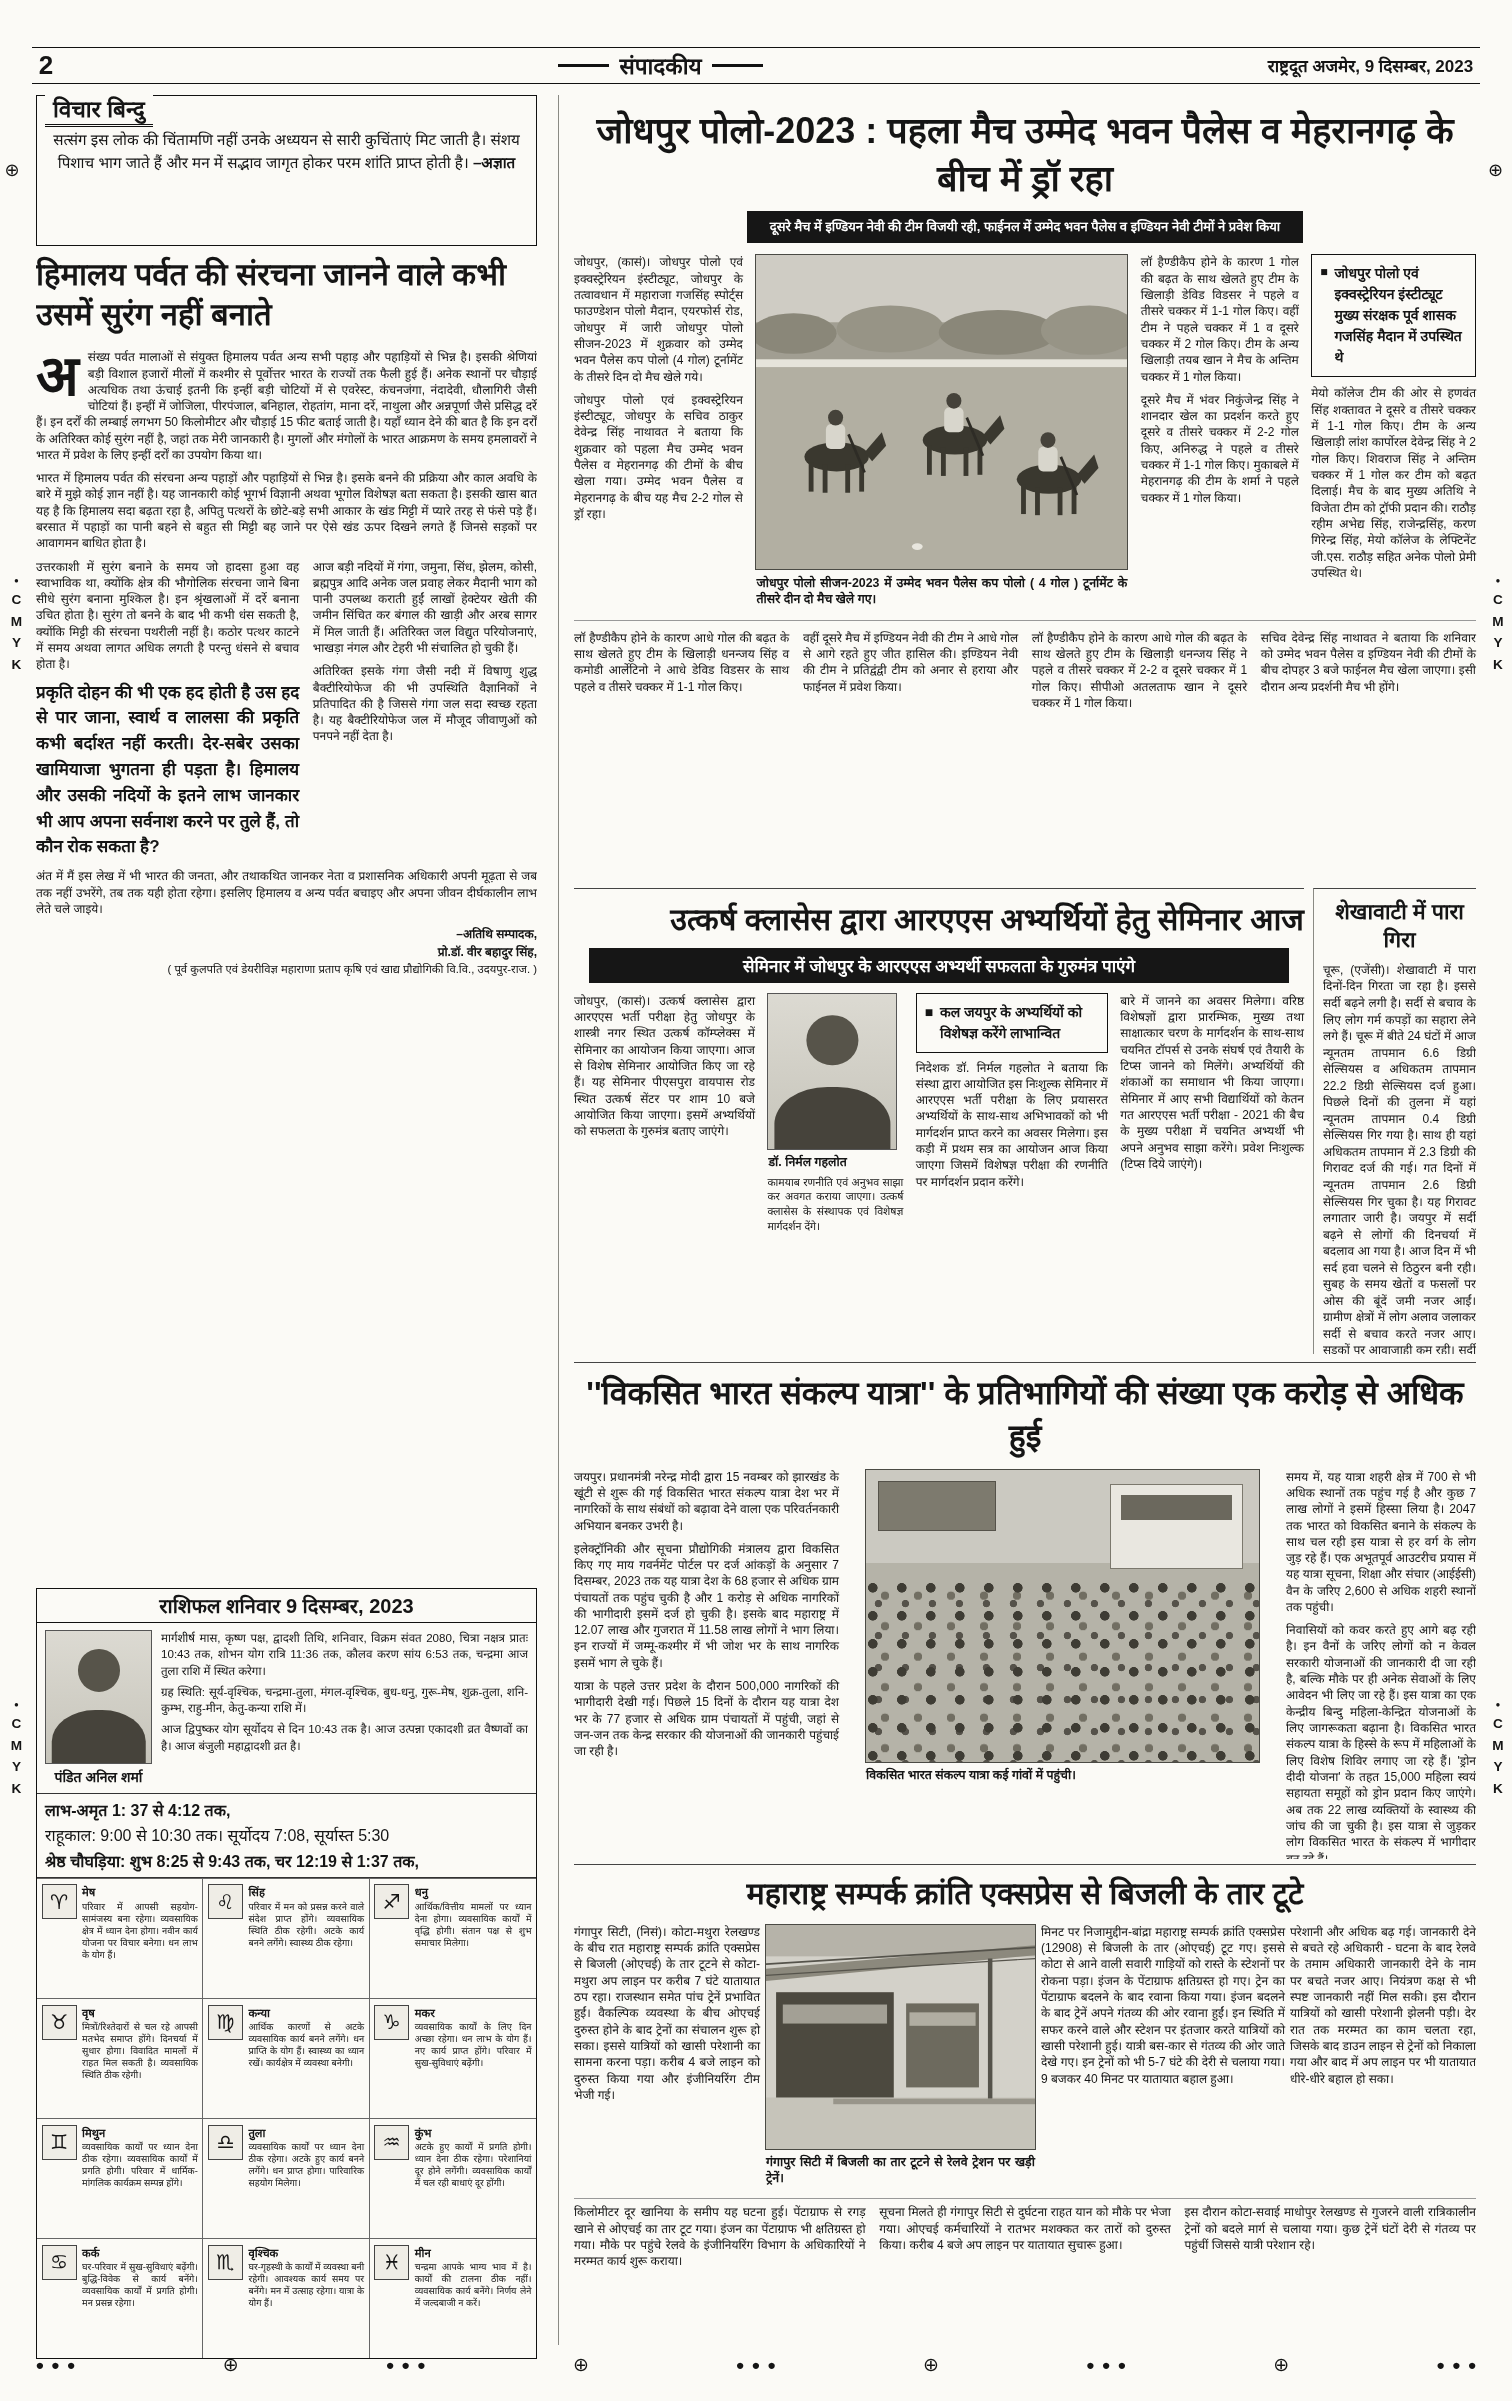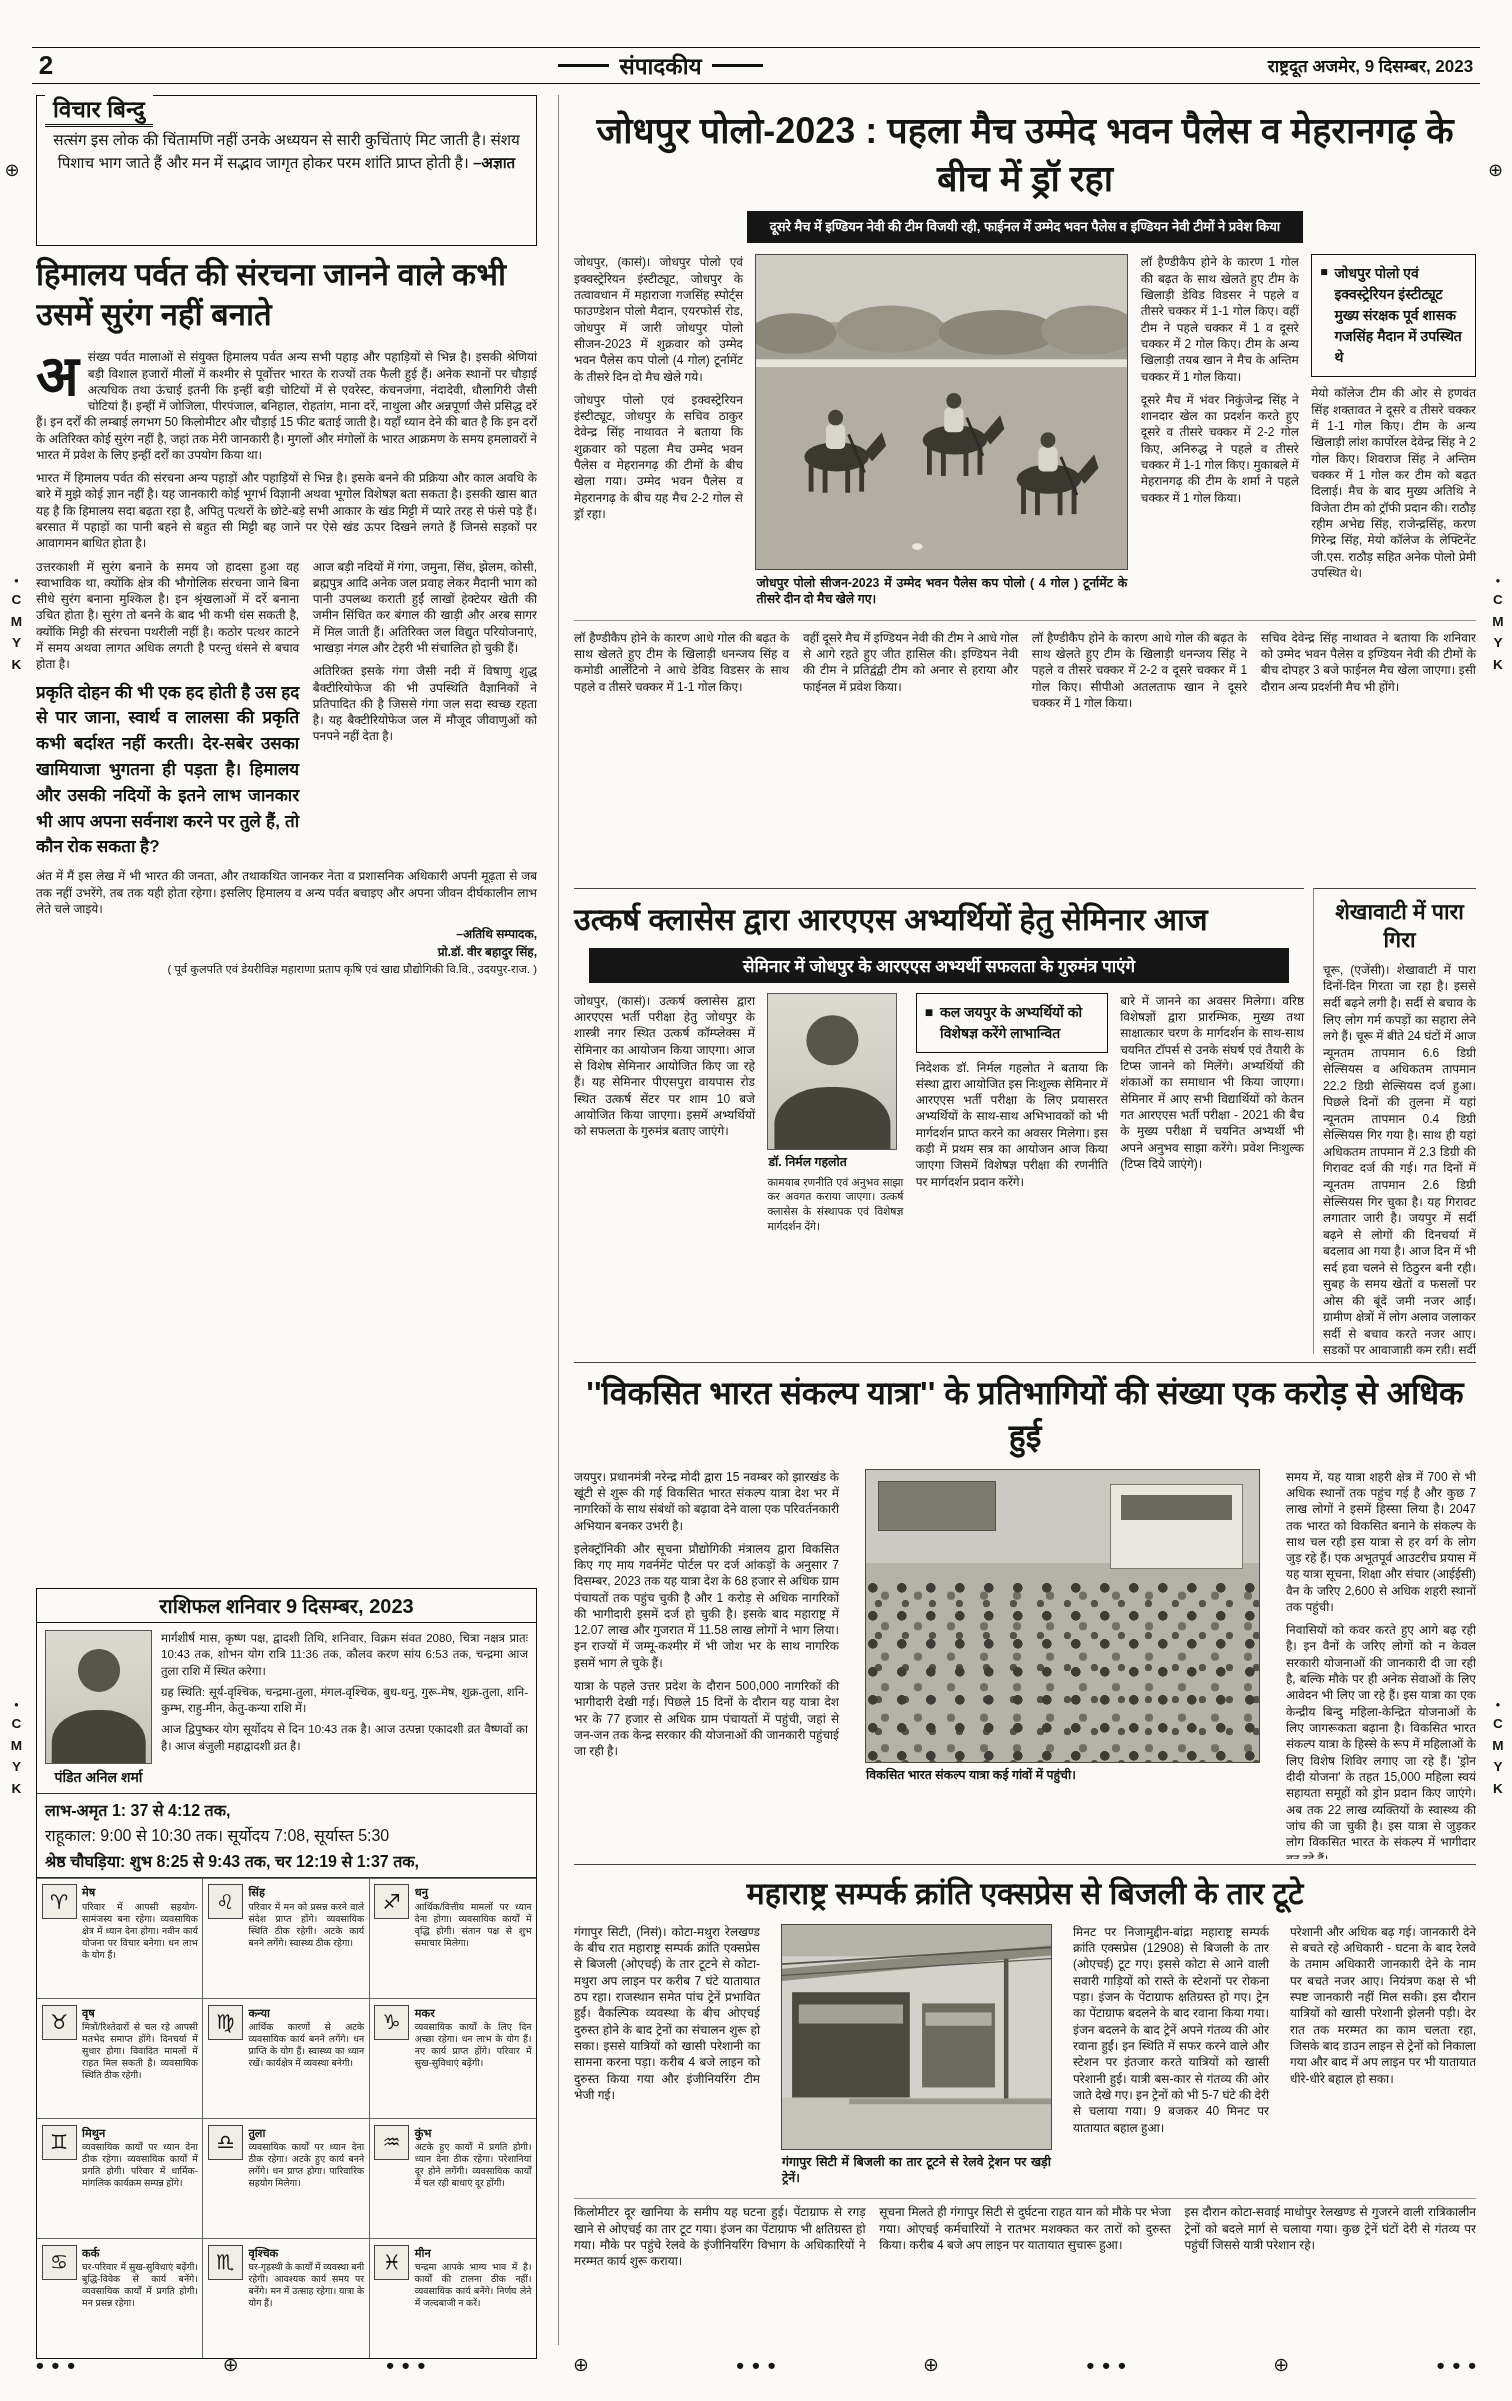--- a/index.html
+++ b/index.html
@@ -43,21 +43,21 @@
   .polo-head{font-size:36px;line-height:1.32;font-weight:700;text-align:center;margin-bottom:9px}
   .polo-sub{width:556px;margin:0 auto 11.3px;background:#161616;color:#fff;font-size:13px;font-weight:700;
             line-height:1.42;text-align:center;padding:6.8px 14.7px}
   .polo-grid{display:grid;grid-template-columns:169px 373px 158px 1fr;gap:12.4px}
   .pphoto .photo{width:373px;height:316px}
   .sidebox{border:1.7px solid #111;padding:8px;font-size:14px;font-weight:700;line-height:1.5;display:flex;gap:6.8px;margin-bottom:8px}
   .sidebox .sq{font-size:12.4px;line-height:1.6}
   .polo-bottom{margin-top:8px;column-count:4;column-gap:13.6px;border-top:0.6px solid #999;padding-top:9px}
   
   .utkarsh{left:574px;top:888px;width:730px;border-top:1.1px solid #444;padding-top:10.2px}
-  .ut-head{font-size:30.5px;font-weight:700;line-height:1.35;text-align:left;margin-bottom:8px}
+  .ut-head{font-size:30.5px;font-weight:700;line-height:1.35;text-align:right;margin-bottom:8px}
   .ut-sub{width:96%;margin:0 auto 10.2px;background:#161616;color:#fff;font-size:17px;font-weight:700;text-align:center;padding:5.6px 9px}
   .ut-grid{display:grid;grid-template-columns:181px 136px 192px 1fr;gap:12.4px}
   .ut-photo{width:130px;height:157px}
   .ut-box{border:1.7px solid #111;padding:8px;font-size:14px;font-weight:700;line-height:1.5;display:flex;gap:6.8px;margin-bottom:6.8px}
   
   .shekh{left:1313px;top:888px;width:163px;height:466px;border-top:1.1px solid #444;border-left:1.1px solid #8a8a84;
          padding:10.2px 0 0 9px;overflow:hidden}
   .sh-head{font-size:21.5px;font-weight:700;text-align:center;line-height:1.3;margin-bottom:6.8px}
   .sh-body{font-size:12px;line-height:1.38;text-align:justify}
   
@@ -72,21 +72,21 @@
   .cp-banner{position:absolute;top:4%;left:3%;width:30%;height:17%;background:#7d7a6e;border:1.1px solid #55524a}
   .cp-crowd{position:absolute;left:0;right:0;bottom:0;height:62%;
     background-image:
       radial-gradient(circle 5.1px at 6.8px 6.8px,#3e3c34 4.5px,transparent 5.1px),
       radial-gradient(circle 4.5px at 19px 14.7px,#716e62 4px,transparent 4.5px),
       radial-gradient(circle 4px at 12.4px 22.6px,#55524a 3.4px,transparent 4px);
     background-size:29px 28px,33px 30.5px,27px 32px}
   
   .maha{left:574px;top:1864px;width:902px;border-top:1.1px solid #444;padding-top:9px;height:478px;overflow:hidden}
   .mh-head{font-size:30.5px;font-weight:700;line-height:1.3;text-align:center;margin-bottom:10.2px}
-  .mh-grid{display:grid;grid-template-columns:186px 271px 1fr 186px;gap:21px}
+  .mh-grid{display:grid;grid-template-columns:186px 271px 1fr 186px;gap:5px}
   .mh-photo{width:271px;height:226px}
   .mh-bottom{margin-top:6.8px;column-count:3;column-gap:13.6px;border-top:0.6px solid #999;padding-top:5.6px}
   
   .rashifal{left:36px;top:1588px;width:501px;height:771px;border:1.7px solid #111;display:flex;flex-direction:column;background:#fbfaf6}
   .rf-head{height:34px;border-bottom:1.7px solid #111;display:flex;align-items:center;justify-content:center;
            font-size:20px;font-weight:700;flex:0 0 auto}
   .rf-info{display:flex;gap:9px;padding:6.8px 8px;border-bottom:1.1px solid #333;flex:0 0 auto}
   .rf-photo{width:107px;height:134px}
   .rf-name{font-weight:700;text-align:center;font-size:14px;margin-top:3.4px}
   .rf-intro{flex:1;font-size:11.6px;line-height:1.42;text-align:justify;overflow:hidden}

